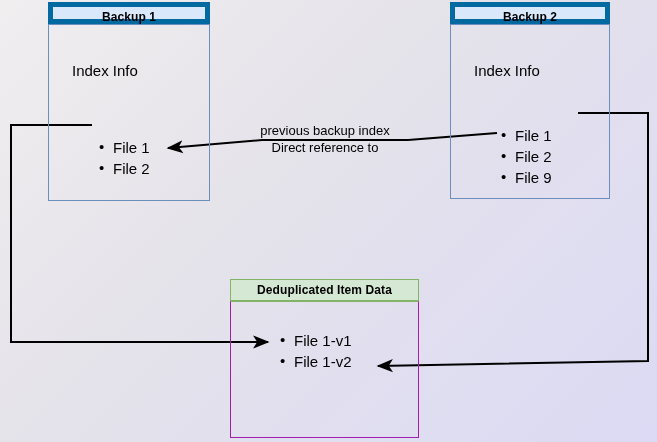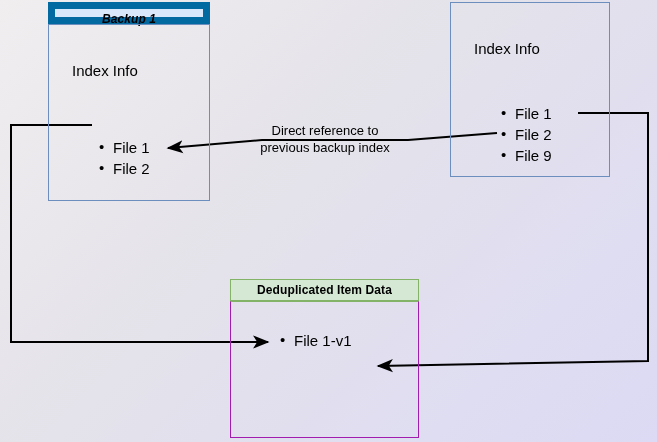--- a/index.html
+++ b/index.html
@@ -50,22 +50,21 @@
 
   .node-body {
     box-sizing: border-box;
     border-top: none;
     position: relative;
   }
 
   
   .node-blue > .node-header {
     background: #dae8fc;
-    border: 7px solid #0369a1;
-    font-style: italic;
+    border: 5px solid #0369a1;
   }
   .node-blue > .node-body {
     background: transparent;
     border: 1px solid #6c8ebf;
     border-top: 1px solid #6c8ebf;
   }
 
   
   .node-green > .node-header {
     background: #d5e8d4;
@@ -150,37 +149,39 @@
     <div class="node-body" style="height:177px;">
       <div class="index-title" style="left:23px; top:37px;">Index Info</div>
       <ul class="file-list" style="left:48px; top:112px;">
         <li>File 1</li>
         <li>File 2</li>
       </ul>
     </div>
   </div>
 
   <div class="node node-blue" style="left:450px; top:2px; width:160px; height:197px;">
+    <div class="node-header">Backup 2</div>
     <div class="node-body" style="height:175px;">
       <div class="index-title" style="left:23px; top:37px;">Index Info</div>
       <ul class="file-list" style="left:48px; top:100px;">
         <li>File 1</li>
         <li>File 2</li>
         <li>File 9</li>
       </ul>
     </div>
   </div>
 
   <div class="node node-green" style="left:230px; top:279px; width:189px; height:138px;">
     <div class="node-header">Deduplicated Item Data</div>
     <div class="node-body" style="height:137px;">
       <ul class="file-list" style="left:47px; top:28px;">
         <li>File 1-v1</li>
+        <li>File 1-v2</li>
       </ul>
     </div>
   </div>
 
   <div class="edge-label" style="left:245px; top:122px; width:160px;">
+    <div>previous backup index</div>
     <div>Direct reference to</div>
-    <div>previous backup index</div>
   </div>
 
 </div>
 
 </body></html>

